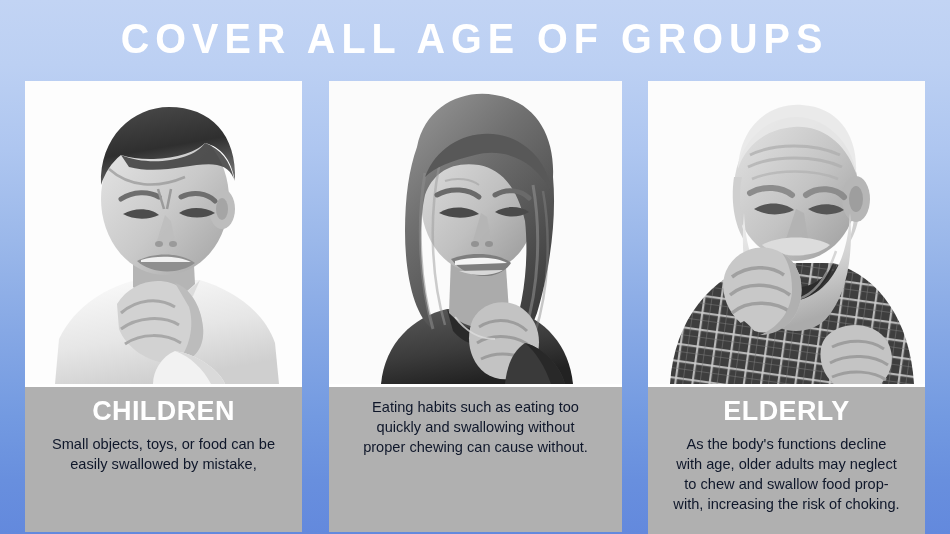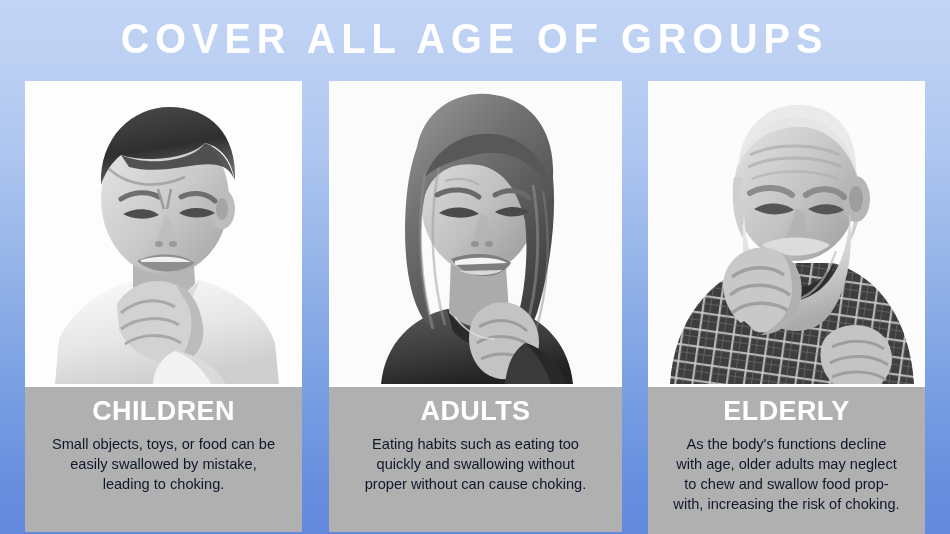--- a/index.html
+++ b/index.html
@@ -190,21 +190,20 @@
 
           <path d="M150 270 C176 274 196 292 200 303 L128 303 C128 290 136 276 150 270 Z" fill="#f2f2f2"></path>
           <path d="M150 270 C176 274 196 292 200 303 L186 303 C178 288 166 276 150 270 Z" fill="#dadada"></path>
         </svg>
       </div>
       <div class="caption">
         <div class="caption-heading">CHILDREN</div>
         <div class="caption-body">
           <span class="line">Small objects, toys, or food can be</span>
           <span class="line">easily swallowed by mistake,</span>
-          <span class="line">leading to choking.</span>
         </div>
       </div>
     </div>
 
     <div class="card card-2">
       <div class="photo">
         <svg class="photo-svg" viewBox="0 0 293 303" preserveAspectRatio="xMidYMid slice">
           <defs>
             <linearGradient id="c2skin" x1="0" y1="0" x2="1" y2="1">
               <stop offset="0%" stop-color="#e2e2e2"></stop>
@@ -266,25 +265,24 @@
           <path d="M148 262 C164 252 188 254 202 266" stroke="#9d9d9d" stroke-width="3" fill="none"></path>
           <path d="M152 278 C168 270 190 272 202 282" stroke="#9d9d9d" stroke-width="3" fill="none"></path>
 
           <path d="M196 262 C218 268 232 288 236 303 L176 303 C178 284 184 270 196 262 Z" fill="#3a3a3a"></path>
           <path d="M196 262 C218 268 232 288 236 303 L222 303 C216 286 208 272 196 262 Z" fill="#282828"></path>
 
           <path d="M126 236 C138 252 152 258 166 258" stroke="#dcdcdc" stroke-width="2" fill="none" opacity="0.8"></path>
         </svg>
       </div>
       <div class="caption">
-        <div class="caption-heading">ADULTS</div>
         <div class="caption-body">
           <span class="line">Eating habits such as eating too</span>
           <span class="line">quickly and swallowing without</span>
-          <span class="line">proper without can cause choking.</span>
+          <span class="line">proper chewing can cause without.</span>
         </div>
       </div>
     </div>
 
     <div class="card card-3">
       <div class="photo">
         <svg class="photo-svg" viewBox="0 0 277 303" preserveAspectRatio="xMidYMid slice">
           <defs>
             <linearGradient id="c3skin" x1="0" y1="0" x2="1" y2="1">
               <stop offset="0%" stop-color="#e4e4e4"></stop>

